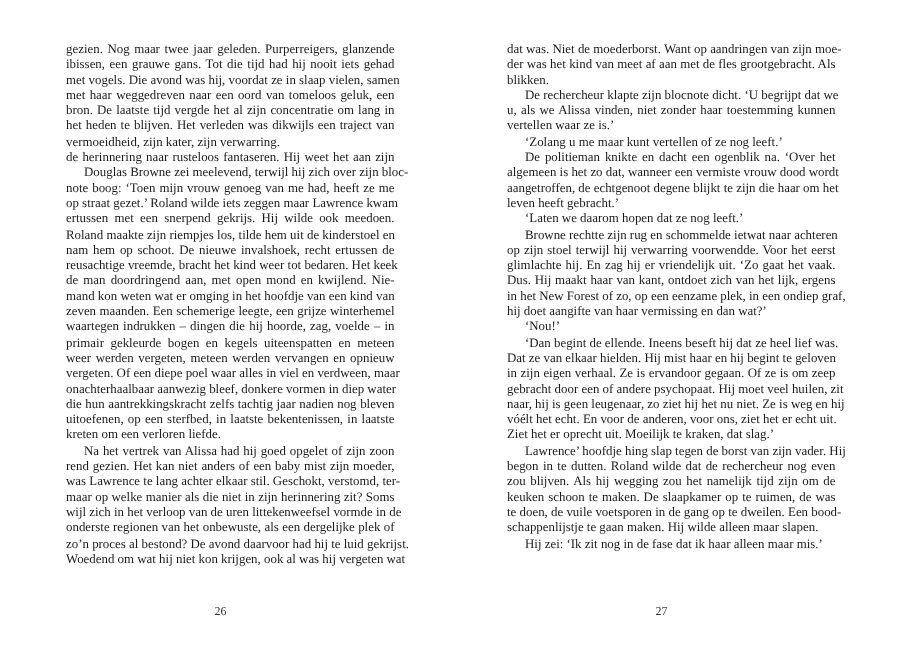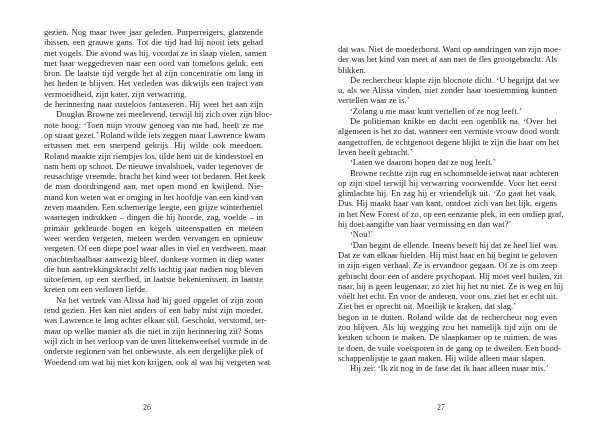--- a/index.html
+++ b/index.html
@@ -3,21 +3,21 @@
 <meta charset="utf-8">
 <style>
   html, body { margin: 0; padding: 0; background: #ffffff; }
   body { width: 600px; height: 440px; position: relative; overflow: hidden; }
   .spread { position: absolute; left: 0; top: 0; width: 600px; height: 440px; background: #ffffff; }
   .page { position: absolute; top: 0; height: 440px; }
   .page-left { left: 0; width: 300px; }
   .page-right { left: 300px; width: 300px; }
   .textblock { position: absolute; top: 27px; font-family: "Liberation Serif", "DejaVu Serif", serif; font-size: 8.6px; line-height: 10.3px; color: #1a1a1a; }
   .page-left .textblock { left: 44px; width: 219px; }
-  .page-right .textblock { left: 38px; width: 219px; margin-top: 17px; }
+  .page-right .textblock { left: 38px; width: 219px; }
   .line { display: block; height: 10.3px; white-space: nowrap; text-align: justify; text-align-last: justify; }
   .line.last { text-align-last: left; }
   .line.indent { text-indent: 12px; }
   .folio { position: absolute; top: 403px; width: 20px; text-align: left; font-family: "Liberation Serif", "DejaVu Serif", serif; font-size: 8px; color: #333; }
   .page-left .folio { left: 143px; }
   .page-right .folio { left: 137px; }
 </style>
 </head>
 <body>
 
@@ -30,39 +30,40 @@
         <span class="line">met haar weggedreven naar een oord van tomeloos geluk, een</span>
         <span class="line">bron. De laatste tijd vergde het al zijn concentratie om lang in</span>
         <span class="line">het heden te blijven. Het verleden was dikwijls een traject van</span>
         <span class="line last">vermoeidheid, zijn kater, zijn verwarring.</span>
         <span class="line">de herinnering naar rusteloos fantaseren. Hij weet het aan zijn</span>
         <span class="line indent">Douglas Browne zei meelevend, terwijl hij zich over zijn bloc-</span>
         <span class="line">note boog: ‘Toen mijn vrouw genoeg van me had, heeft ze me</span>
         <span class="line">op straat gezet.’ Roland wilde iets zeggen maar Lawrence kwam</span>
         <span class="line">ertussen met een snerpend gekrijs. Hij wilde ook meedoen.</span>
         <span class="line">Roland maakte zijn riempjes los, tilde hem uit de kinderstoel en</span>
-        <span class="line">nam hem op schoot. De nieuwe invalshoek, vader tegenover de</span>
+        <span class="line">nam hem op schoot. De nieuwe invalshoek, recht ertussen de</span>
         <span class="line">reusachtige vreemde, bracht het kind weer tot bedaren. Het keek</span>
         <span class="line">de man doordringend aan, met open mond en kwijlend. Nie-</span>
         <span class="line">mand kon weten wat er omging in het hoofdje van een kind van</span>
         <span class="line">zeven maanden. Een schemerige leegte, een grijze winterhemel</span>
         <span class="line">waartegen indrukken – dingen die hij hoorde, zag, voelde – in</span>
         <span class="line">primair gekleurde bogen en kegels uiteenspatten en meteen</span>
         <span class="line">weer werden vergeten, meteen werden vervangen en opnieuw</span>
         <span class="line">vergeten. Of een diepe poel waar alles in viel en verdween, maar</span>
         <span class="line">onachterhaalbaar aanwezig bleef, donkere vormen in diep water</span>
         <span class="line">die hun aantrekkingskracht zelfs tachtig jaar nadien nog bleven</span>
         <span class="line">uitoefenen, op een sterfbed, in laatste bekentenissen, in laatste</span>
         <span class="line last">kreten om een verloren liefde.</span>
         <span class="line indent">Na het vertrek van Alissa had hij goed opgelet of zijn zoon</span>
         <span class="line">rend gezien. Het kan niet anders of een baby mist zijn moeder,</span>
         <span class="line">was Lawrence te lang achter elkaar stil. Geschokt, verstomd, ter-</span>
         <span class="line">maar op welke manier als die niet in zijn herinnering zit? Soms</span>
         <span class="line">wijl zich in het verloop van de uren littekenweefsel vormde in de</span>
         <span class="line">onderste regionen van het onbewuste, als een dergelijke plek of</span>
+        <span class="line">zo’n proces al bestond? De avond daarvoor had hij te luid gekrijst.</span>
         <span class="line">Woedend om wat hij niet kon krijgen, ook al was hij vergeten wat</span>
       </div>
     <div class="folio">26</div>
   </div>
   <div class="page page-right">
     <div class="textblock">
         <span class="line">dat was. Niet de moederborst. Want op aandringen van zijn moe-</span>
         <span class="line">der was het kind van meet af aan met de fles grootgebracht. Als</span>
         <span class="line last">blikken.</span>
         <span class="line indent">De rechercheur klapte zijn blocnote dicht. ‘U begrijpt dat we</span>
@@ -81,20 +82,21 @@
         <span class="line">in het New Forest of zo, op een eenzame plek, in een ondiep graf,</span>
         <span class="line last">hij doet aangifte van haar vermissing en dan wat?’</span>
         <span class="line indent last">‘Nou!’</span>
         <span class="line indent">‘Dan begint de ellende. Ineens beseft hij dat ze heel lief was.</span>
         <span class="line">Dat ze van elkaar hielden. Hij mist haar en hij begint te geloven</span>
         <span class="line">in zijn eigen verhaal. Ze is ervandoor gegaan. Of ze is om zeep</span>
         <span class="line">gebracht door een of andere psychopaat. Hij moet veel huilen, zit</span>
         <span class="line">naar, hij is geen leugenaar, zo ziet hij het nu niet. Ze is weg en hij</span>
         <span class="line">vóélt het echt. En voor de anderen, voor ons, ziet het er echt uit.</span>
         <span class="line last">Ziet het er oprecht uit. Moeilijk te kraken, dat slag.’</span>
+        <span class="line indent">Lawrence’ hoofdje hing slap tegen de borst van zijn vader. Hij</span>
         <span class="line">begon in te dutten. Roland wilde dat de rechercheur nog even</span>
         <span class="line">zou blijven. Als hij wegging zou het namelijk tijd zijn om de</span>
         <span class="line">keuken schoon te maken. De slaapkamer op te ruimen, de was</span>
         <span class="line">te doen, de vuile voetsporen in de gang op te dweilen. Een bood-</span>
         <span class="line last">schappenlijstje te gaan maken. Hij wilde alleen maar slapen.</span>
         <span class="line indent last">Hij zei: ‘Ik zit nog in de fase dat ik haar alleen maar mis.’</span>
       </div>
     <div class="folio">27</div>
   </div>
 </div>

